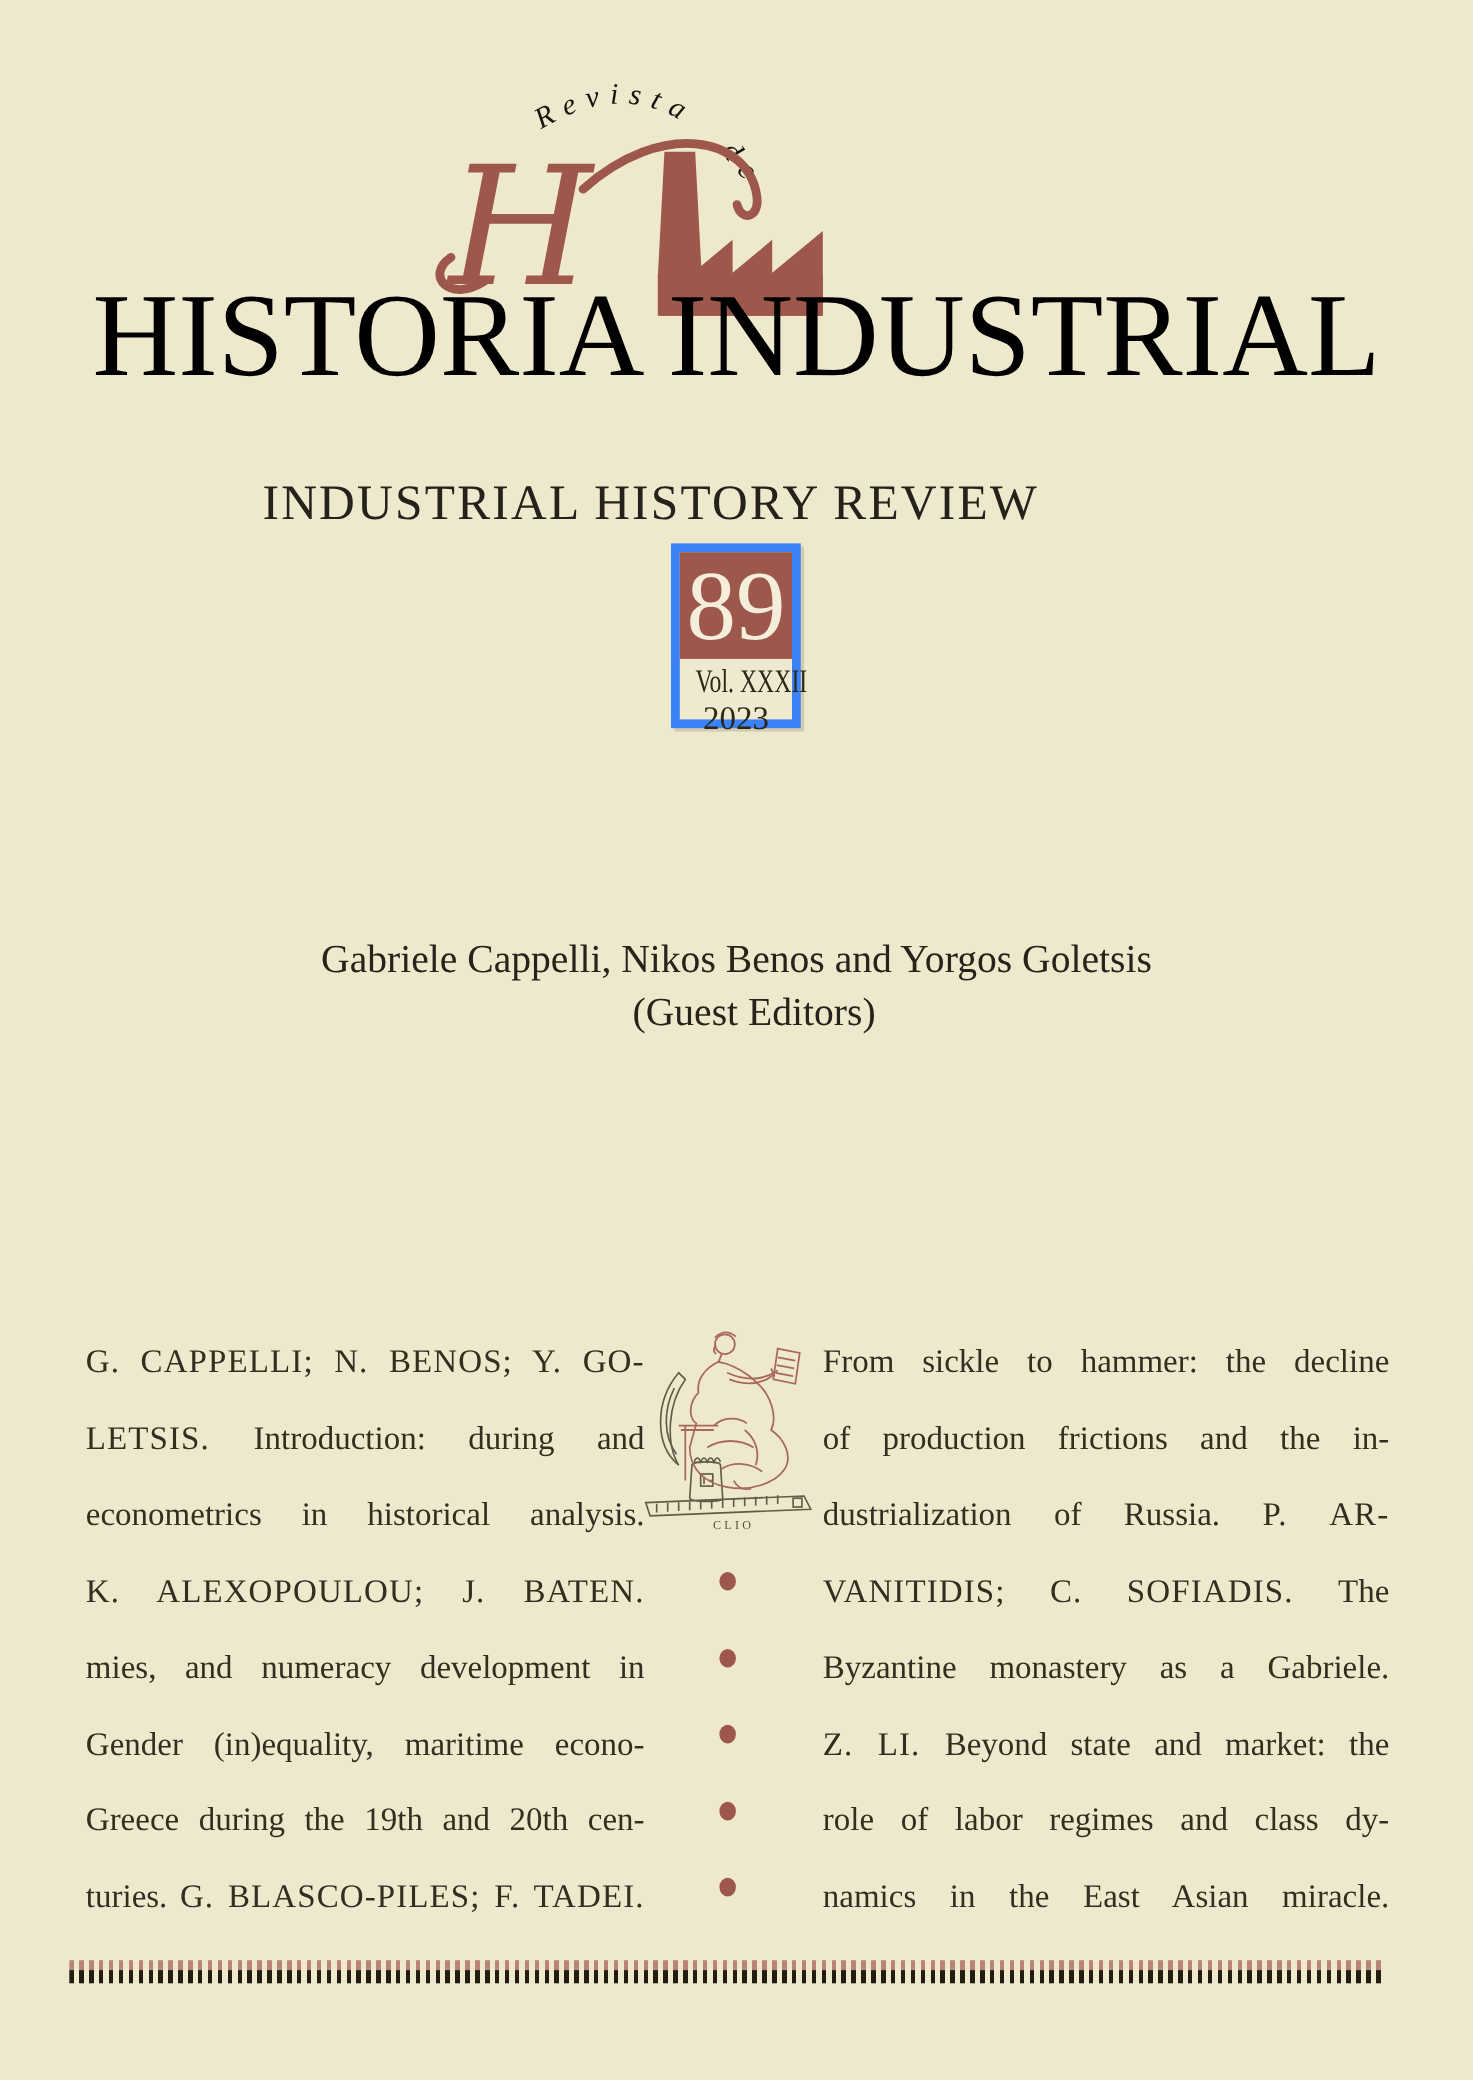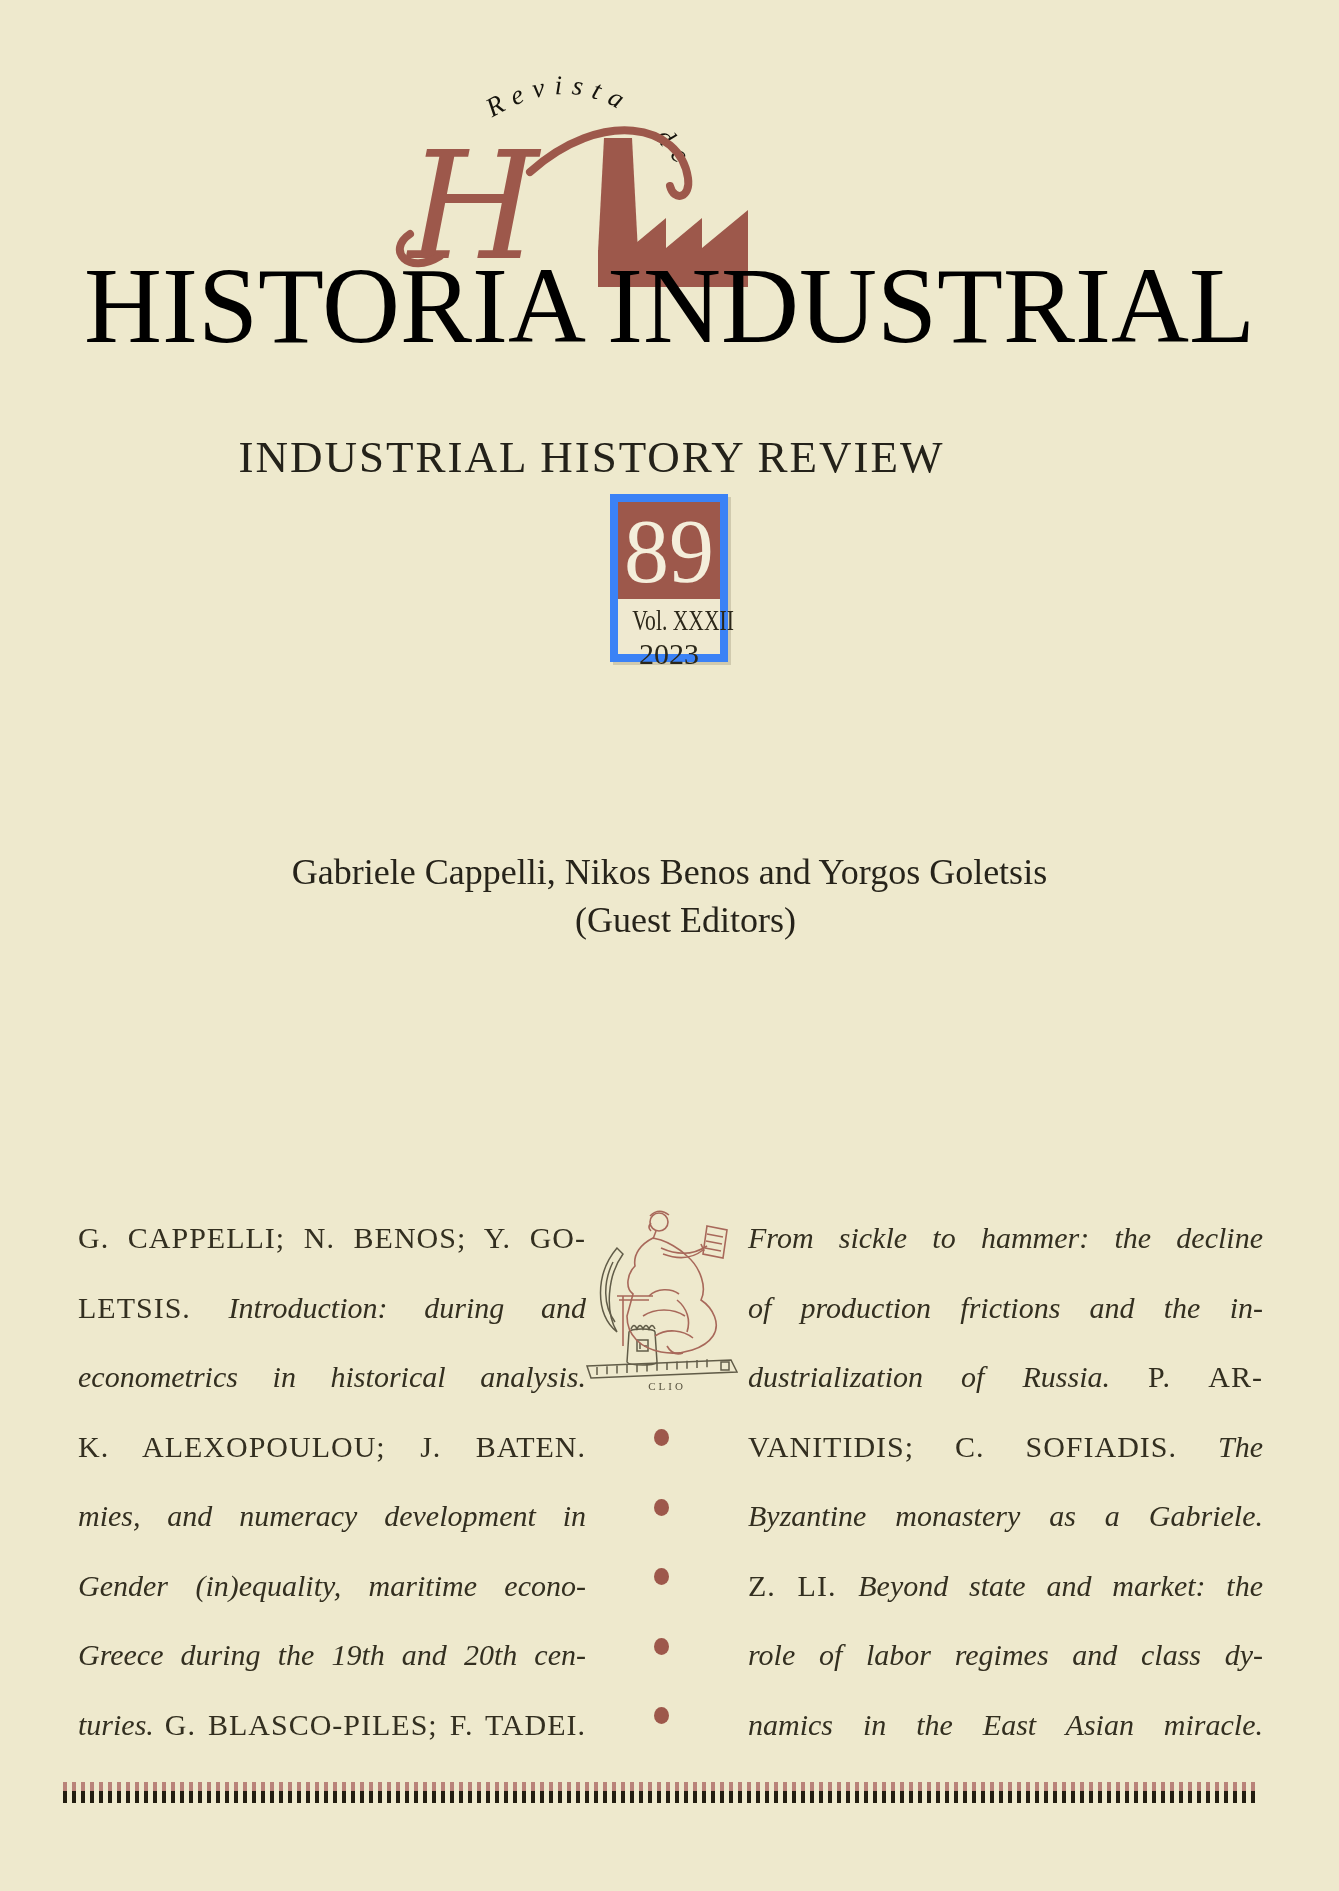--- a/index.html
+++ b/index.html
@@ -58,21 +58,21 @@
   
   .toc-col{position:absolute;top:1203px;color:#332f20;}
   .toc-col.left{left:78px;width:508px;}
   .toc-col.right{left:748px;width:515px;}
   .toc-line{
     height:69.5px;line-height:69.5px;font-size:30px;
     text-align:justify;text-align-last:justify;
     white-space:normal;overflow:visible;
   }
   .seg-c{letter-spacing:1px;}
-  .seg-i{font-style:italic;}
+  .seg-i{}
   .gutter-bullets{position:absolute;left:654px;top:1429px;width:16px;}
   .bullet{width:15px;height:17px;border-radius:50%;background:#9d584b;margin-bottom:52.5px;}
   
   .clio{position:absolute;left:583px;top:1196px;width:168px;height:198px;}
   
   .barcode{position:absolute;left:63px;top:1782px;width:1196px;height:21px;}
   .bc-top{height:9px;background:repeating-linear-gradient(90deg,#b98379 0 4px,rgba(0,0,0,0) 4px 9px);}
   .bc-bot{height:12px;background:repeating-linear-gradient(90deg,#221d10 0 4px,rgba(0,0,0,0) 4px 9px);}
 </style>
 </head>

